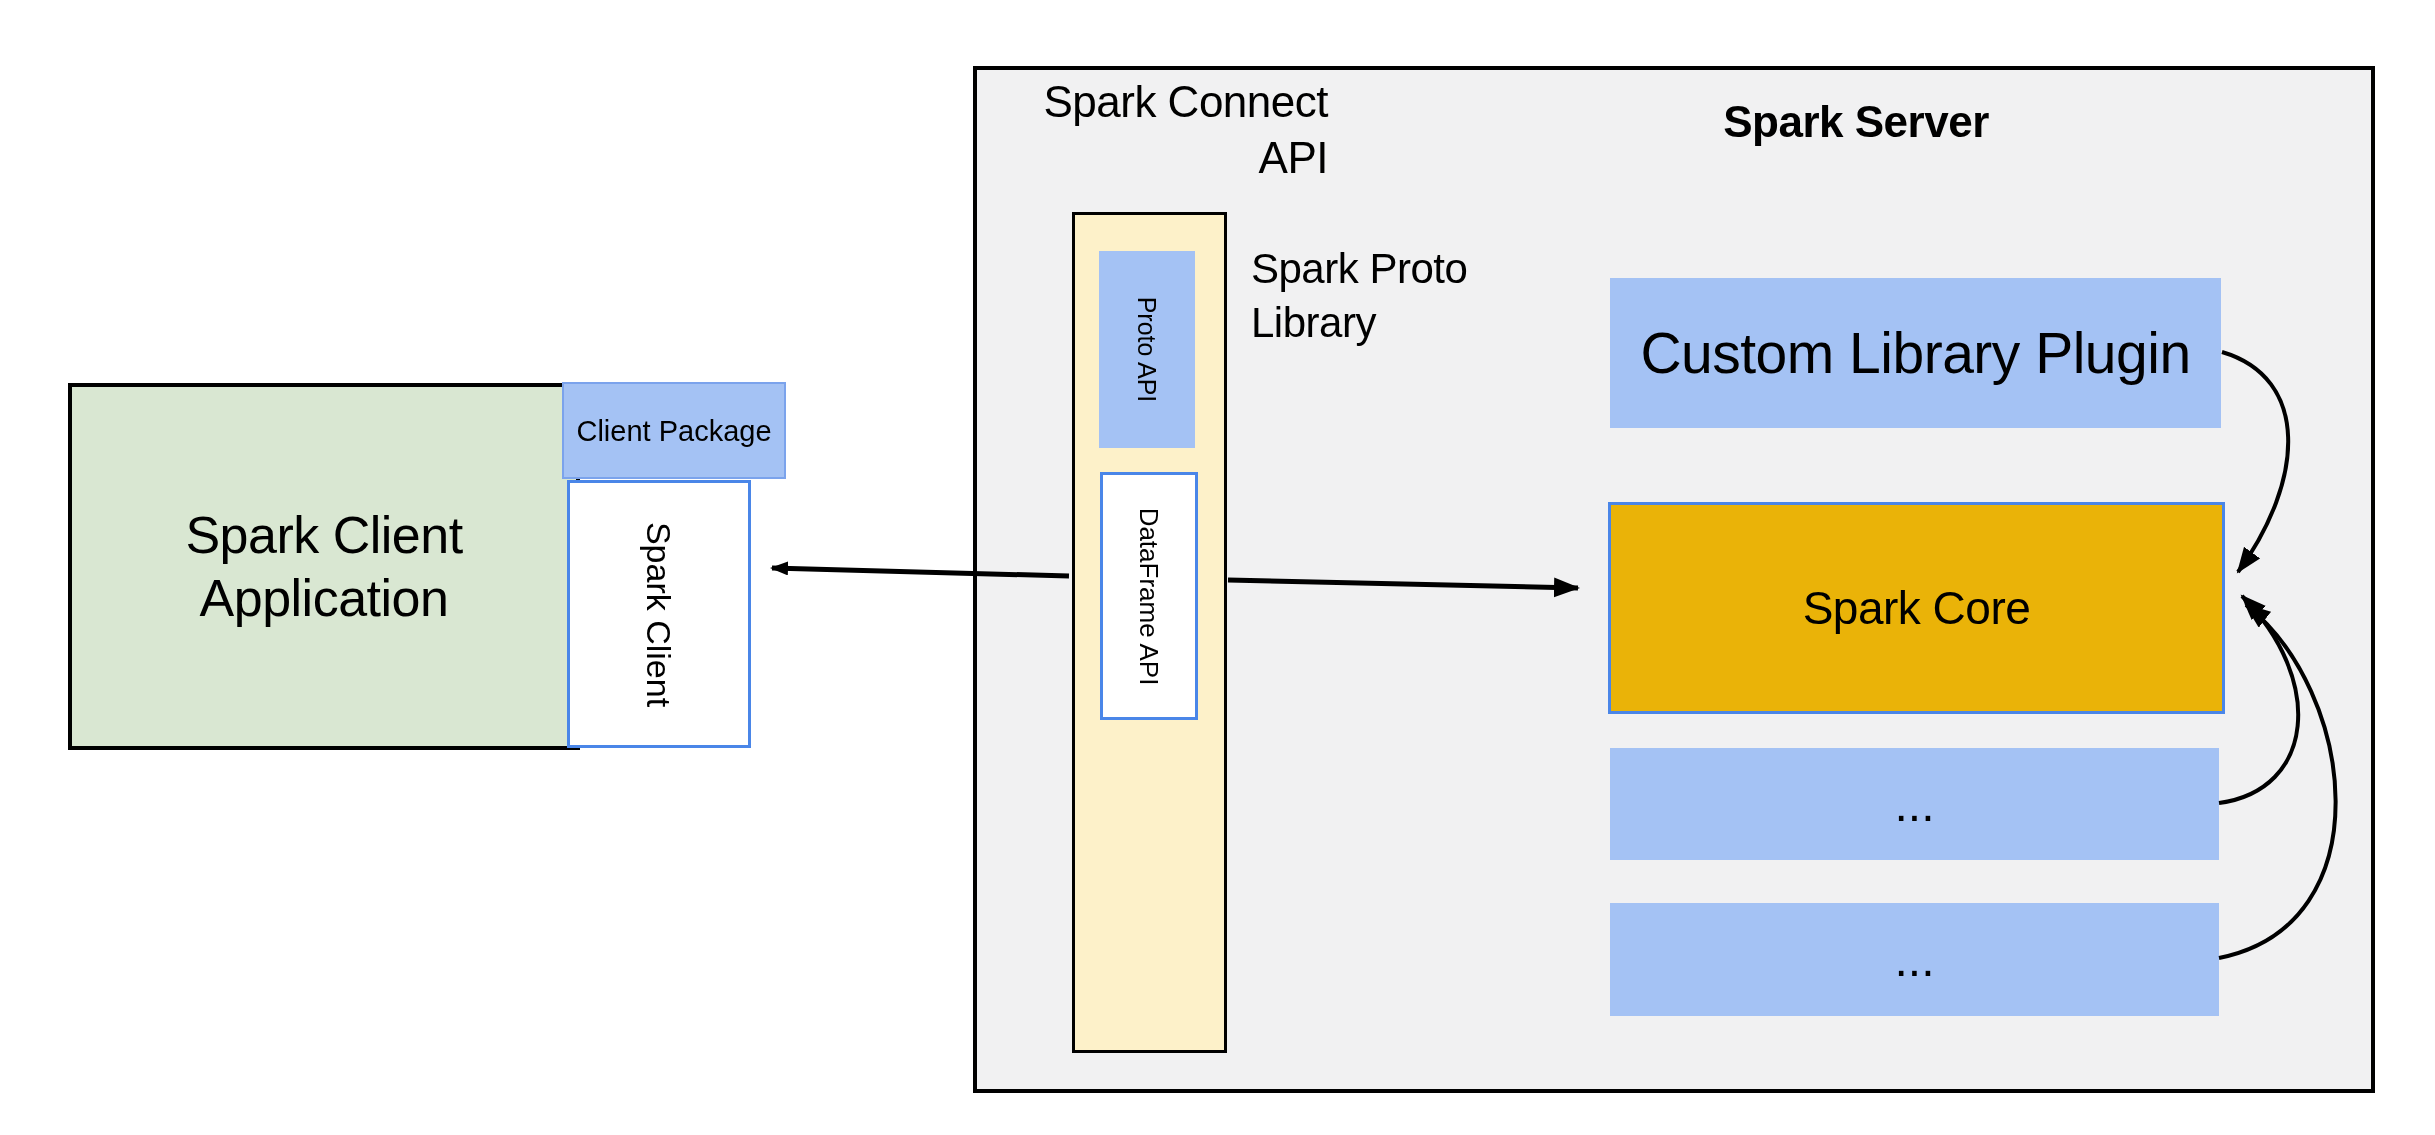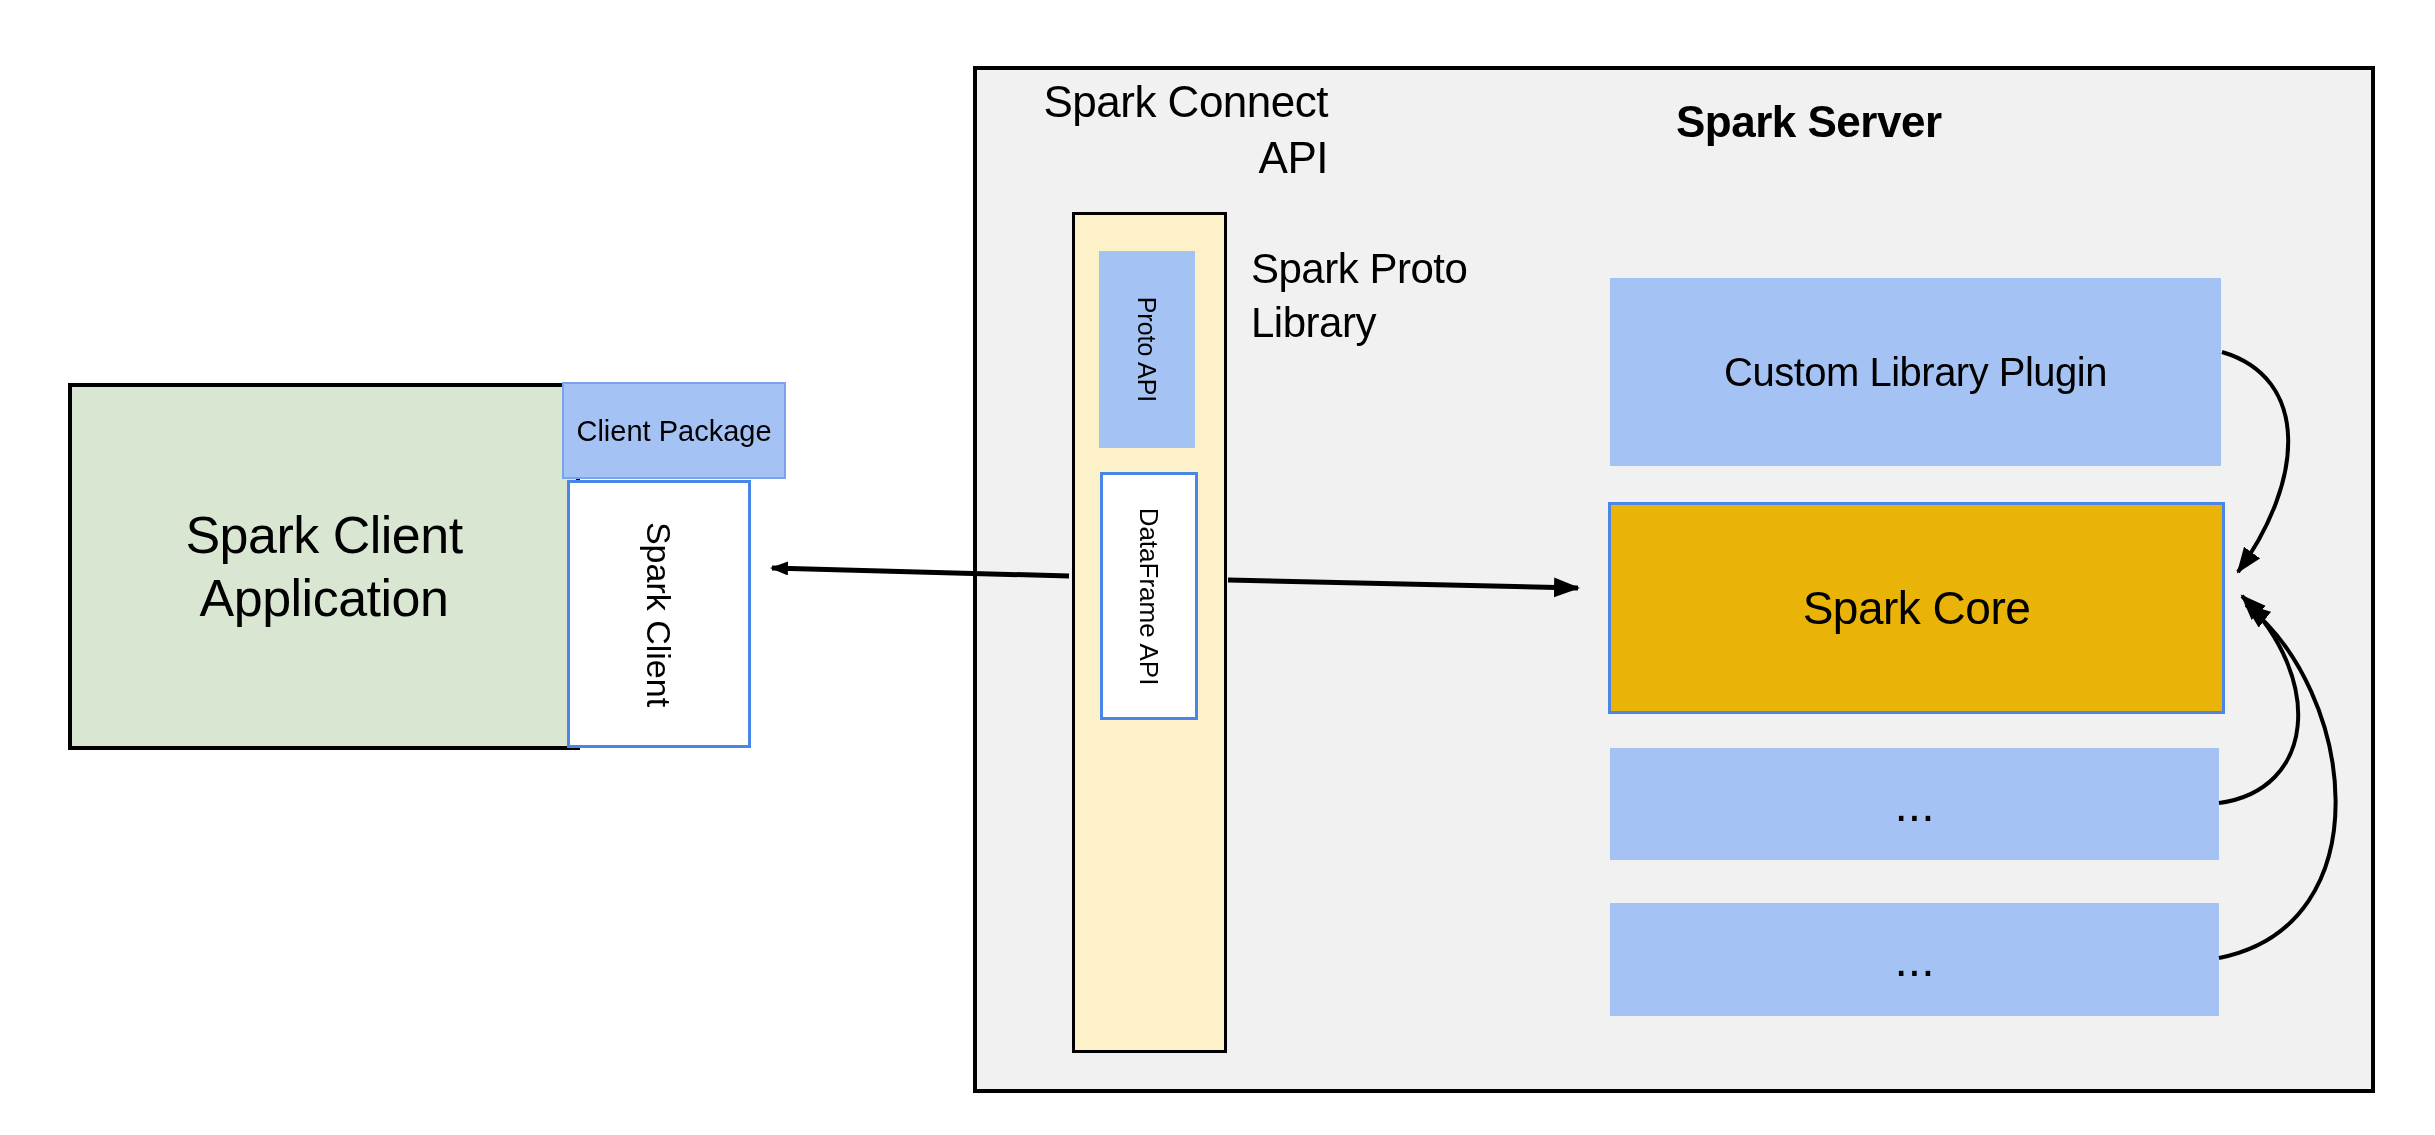--- a/index.html
+++ b/index.html
@@ -49,21 +49,21 @@
     left:973px;top:66px;width:1402px;height:1027px;
     background:var(--gray-fill);
     border:4px solid var(--ink);
   }
   .connect-title{
     left:998px;top:74px;width:330px;
     font-size:44px;line-height:56px;text-align:right;letter-spacing:-0.5px;
   }
   .server-title{
     left:1676px;top:96px;width:360px;
-    font-size:44px;line-height:52px;font-weight:bold;text-align:left;letter-spacing:-0.5px;
+    font-size:44px;line-height:52px;font-weight:bold;text-align:center;letter-spacing:-0.5px;
   }
   .yellow-box{
     left:1072px;top:212px;width:155px;height:841px;
     background:var(--yellow-fill);
     border:3px solid var(--ink);
   }
   .proto-box{
     left:1099px;top:251px;width:96px;height:197px;
     background:var(--blue-fill);
   }
@@ -72,23 +72,23 @@
     background:#fff;
     border:3px solid var(--blue-border);
   }
   .library-label{
     left:1251px;top:242px;width:280px;
     font-size:42px;line-height:54px;text-align:left;letter-spacing:-0.5px;
   }
 
   
   .plugin-box{
-    left:1610px;top:278px;width:611px;height:188px;
+    left:1610px;top:278px;width:611px;height:150px;
     background:var(--blue-fill);
-    font-size:40px;letter-spacing:-0.5px;
+    font-size:57px;letter-spacing:-0.5px;
   }
   .core-box{
     left:1608px;top:502px;width:617px;height:212px;
     background:#eab308;
     border:3px solid var(--blue-border);
     font-size:46px;letter-spacing:-0.5px;
   }
   .dots-box-1{
     left:1610px;top:748px;width:609px;height:112px;
     background:var(--blue-fill);

